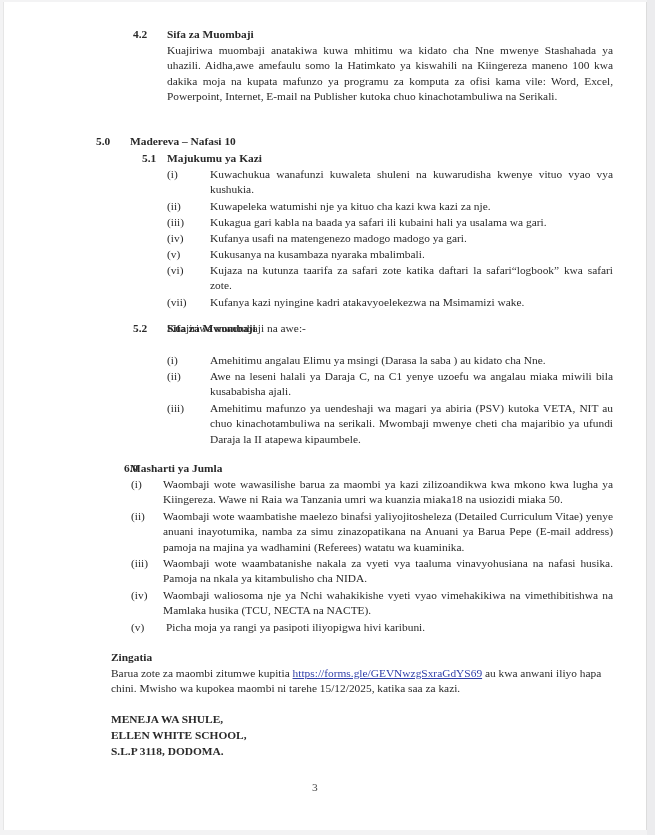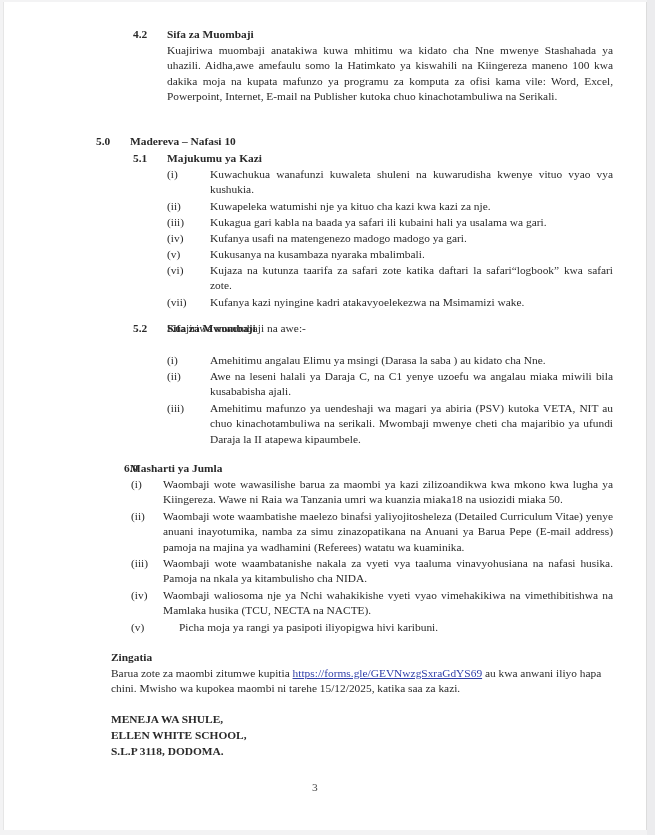--- a/index.html
+++ b/index.html
@@ -39,21 +39,21 @@
 
 <div class="content">
 
   <div class="abs num" style="left:133px; top:27px;">4.2</div>
   <div class="abs bold" style="left:167px; top:27px;">Sifa za Muombaji</div>
   <div class="abs just" style="left:167px; top:43px; width:446px;">Kuajiriwa muombaji anatakiwa kuwa mhitimu wa kidato cha Nne mwenye Stashahada ya uhazili. Aidha,awe amefaulu somo la Hatimkato ya kiswahili na Kiingereza maneno 100 kwa dakika moja na kupata mafunzo ya programu za komputa za ofisi kama vile: Word, Excel, Powerpoint, Internet, E-mail na Publisher kutoka chuo kinachotambuliwa na Serikali.</div>
 
   <div class="abs num" style="left:96px; top:134px;">5.0</div>
   <div class="abs bold" style="left:130px; top:134px;">Madereva  – Nafasi 10</div>
 
-  <div class="abs num" style="left:133px; top:151px;">5.1</div>
+  <div class="abs num" style="left:142px; top:151px;">5.1</div>
   <div class="abs bold" style="left:167px; top:151px;text-align:center;">Majukumu ya Kazi</div>
 
   <div>
     <div class="roman" style="left:167px; top:167px;">(i)</div>
     <div class="abs just" style="left:210px; top:167px; width:403px;">Kuwachukua wanafunzi kuwaleta shuleni na kuwarudisha kwenye vituo vyao vya kushukia.</div>
 
     <div class="roman" style="left:167px; top:199px;">(ii)</div>
     <div class="abs" style="left:210px; top:199px; width:403px;">Kuwapeleka watumishi nje ya kituo cha kazi kwa kazi za nje.</div>
 
     <div class="roman" style="left:167px; top:215px;">(iii)</div>
@@ -97,21 +97,21 @@
     <div class="roman" style="left:131px; top:509px;">(ii)</div>
     <div class="abs just" style="left:163px; top:509px; width:450px;">Waombaji wote waambatishe maelezo binafsi yaliyojitosheleza (Detailed Curriculum Vitae) yenye anuani inayotumika, namba za simu zinazopatikana na Anuani ya Barua Pepe (E-mail address) pamoja na majina ya wadhamini (Referees) watatu wa kuaminika.</div>
 
     <div class="roman" style="left:131px; top:556px;">(iii)</div>
     <div class="abs just" style="left:163px; top:556px; width:450px;">Waombaji wote waambatanishe nakala za vyeti vya taaluma vinavyohusiana na nafasi husika. Pamoja na nkala ya kitambulisho cha NIDA.</div>
 
     <div class="roman" style="left:131px; top:588px;">(iv)</div>
     <div class="abs just" style="left:163px; top:588px; width:450px;">Waombaji waliosoma nje ya Nchi wahakikishe vyeti vyao vimehakikiwa na vimethibitishwa na Mamlaka husika (TCU, NECTA na NACTE).</div>
 
     <div class="roman" style="left:131px; top:620px;">(v)</div>
-    <div class="abs" style="left:179px; top:620px; width:450px;">Picha moja ya rangi ya pasipoti iliyopigwa hivi karibuni.</div>
+    <div class="abs" style="left:166px; top:620px; width:450px;">Picha moja ya rangi ya pasipoti iliyopigwa hivi karibuni.</div>
   </div>
 
   <div class="abs bold" style="left:111px; top:650px;">Zingatia</div>
   <div class="abs" style="left:111px; top:666px; width:505px;">
     <span>Barua zote za maombi zitumwe kupitia </span><span class="link">https://forms.gle/GEVNwzgSxraGdYS69</span><span>  au kwa anwani iliyo hapa chini. Mwisho wa kupokea maombi ni tarehe  15/12/2025, katika  saa za kazi.</span>
   </div>
 
   <div class="abs bold" style="left:111px; top:712px;">MENEJA WA SHULE,</div>
   <div class="abs bold" style="left:111px; top:728px;">ELLEN WHITE SCHOOL,</div>
   <div class="abs bold" style="left:111px; top:744px;">S.L.P 3118, DODOMA.</div>

